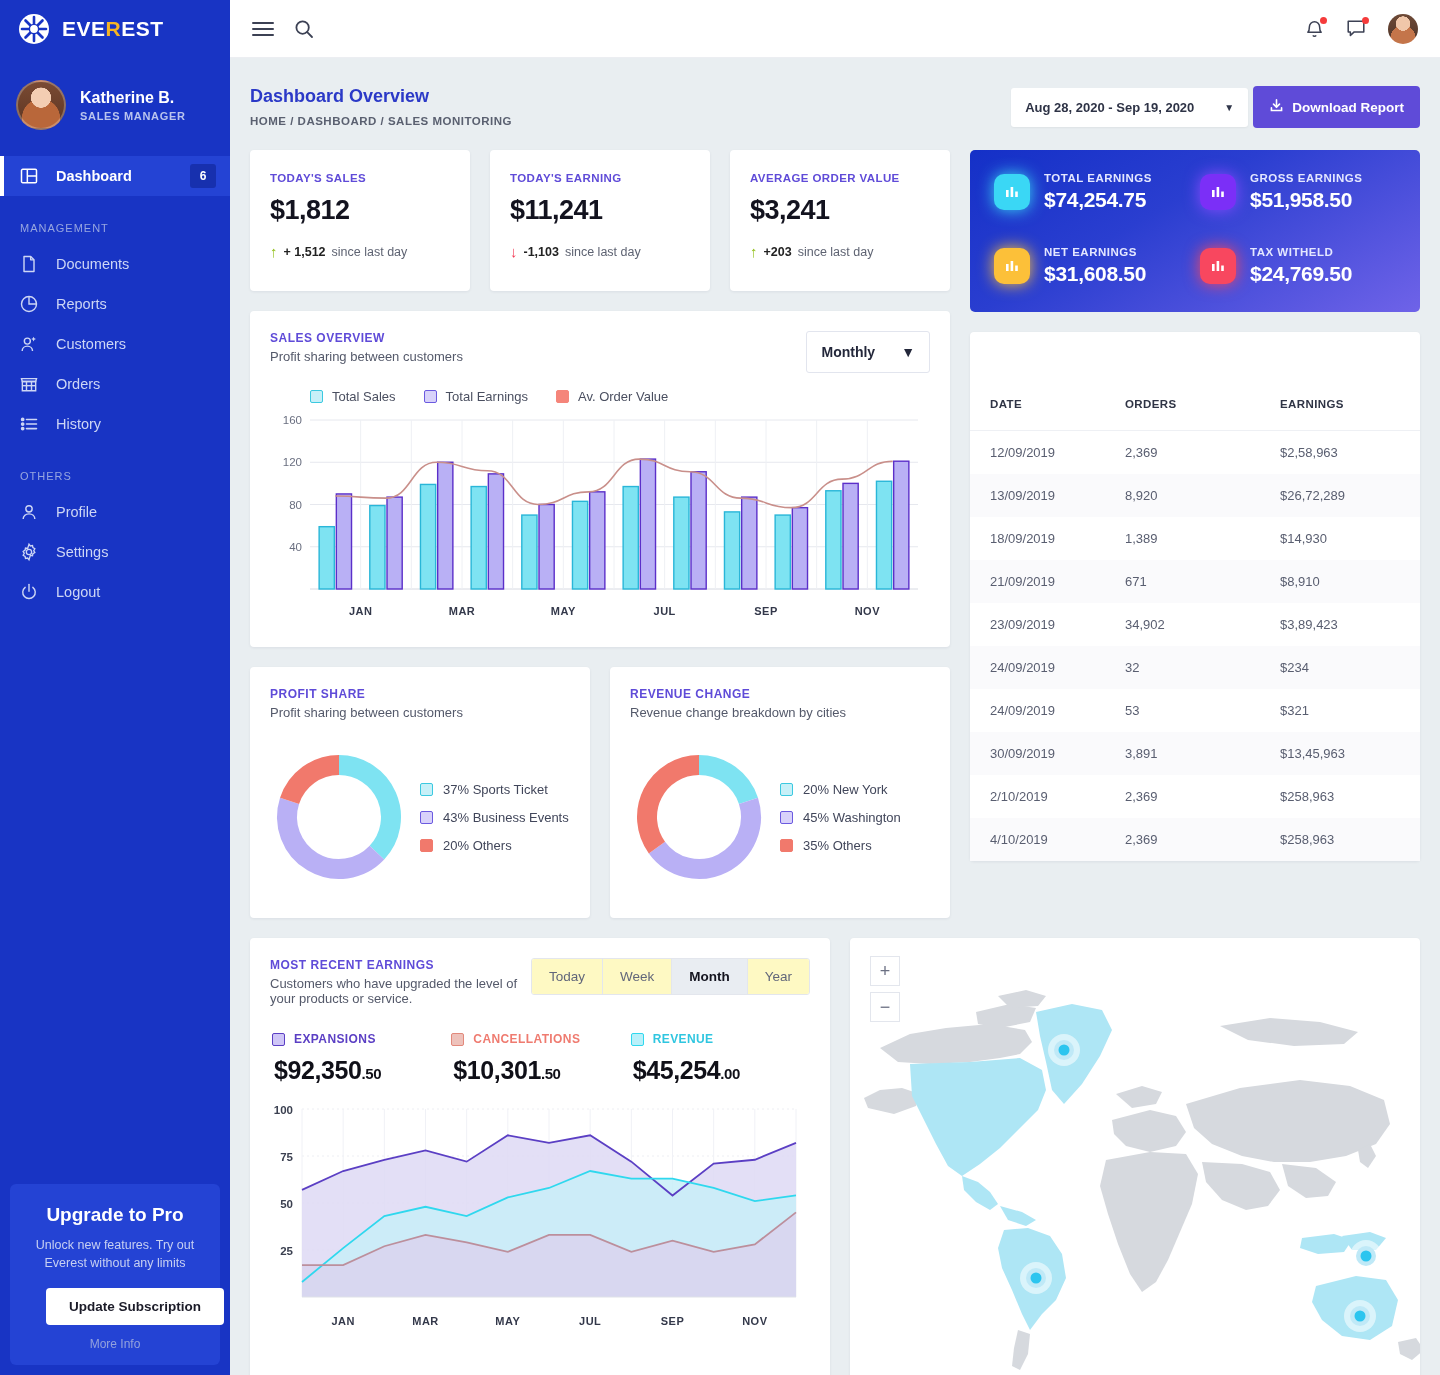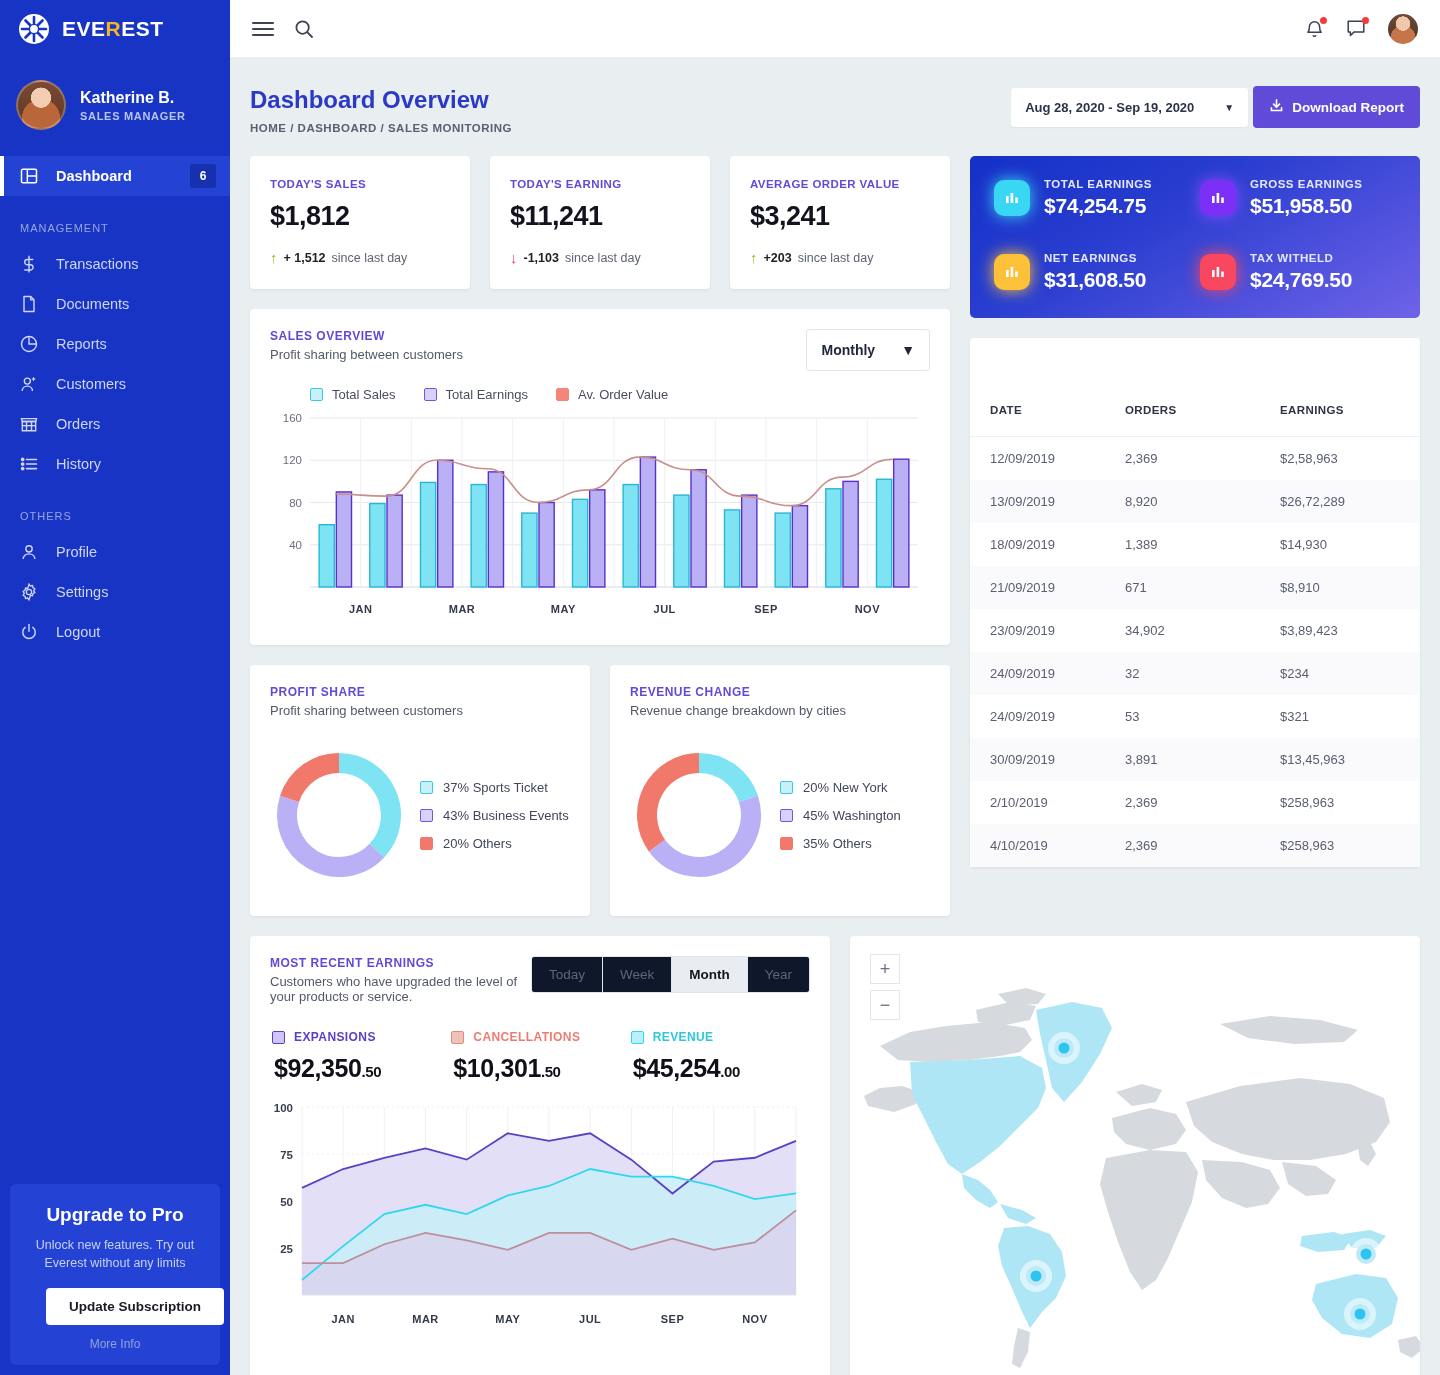--- a/index.html
+++ b/index.html
@@ -87,21 +87,21 @@
     width: 30px; height: 30px; border-radius: 50%;
     background: radial-gradient(circle at 50% 32%, #f0c7aa 0 28%, rgba(0,0,0,0) 29%),
                 radial-gradient(circle at 50% 80%, #c4754a 0 44%, rgba(0,0,0,0) 45%),
                 linear-gradient(#6e4a37, #4d3327);
     cursor: pointer;
   }
 
   .content { flex: 1; padding: 0 0 0 0; overflow: hidden; }
 
   .page-head { display: flex; align-items: flex-start; padding: 28px 20px 0 20px; }
-  .page-title { font-size: 24px; font-weight: bold; color: #2b39c7; }
+  .page-title { font-size: 18px; font-weight: bold; color: #2b39c7; }
   .breadcrumb { font-size: 11.5px; font-weight: bold; letter-spacing: .5px; color: #5a6070; margin-top: 8px; }
   .head-actions { margin-left: auto; display: flex; align-items: center; gap: 5px; }
   .daterange {
     background: #fff; border: none; border-radius: 3px;
     padding: 12px 14px; font-size: 13px; font-weight: bold; color: #2e3346;
     display: flex; align-items: center; gap: 30px; cursor: pointer;
     box-shadow: 0 1px 2px rgba(0,0,0,.05);
   }
   .daterange .caret { font-size: 10px; color: #30364a; }
   .dl-btn {
@@ -110,21 +110,21 @@
     display: flex; align-items: center; gap: 8px; font-family: inherit;
   }
 
   .grid { padding: 22px 20px 0 20px; display: flex; gap: 20px; align-items: flex-start; }
   .col-left { width: 700px; flex: 0 0 700px; display: flex; flex-direction: column; gap: 20px; }
   .col-right { flex: 1; display: flex; flex-direction: column; gap: 20px; }
 
   .card { background: #fff; border-radius: 4px; box-shadow: 0 1px 3px rgba(25,35,70,.07); }
 
   .kpis { display: flex; gap: 20px; }
-  .kpi { flex: 1; padding: 22px 20px 24px; }
+  .kpi { flex: 1; padding: 22px 20px 32px; }
   .kpi-label { font-size: 11.5px; font-weight: bold; letter-spacing: .4px; color: #5f4bd8; }
   .kpi-value { font-size: 27px; font-weight: bold; color: #13131f; margin-top: 11px; letter-spacing: -.5px; }
   .kpi-delta { font-size: 12.5px; color: #5e6372; margin-top: 18px; display: flex; align-items: center; gap: 6px; }
   .kpi-delta b { color: #222; }
   .arrow-up { color: #95c11f; font-size: 15px; font-weight: bold; line-height: 1; }
   .arrow-down { color: #f3405a; font-size: 15px; font-weight: bold; line-height: 1; }
 
   
   .earnings {
     background: linear-gradient(150deg, #1430c7 0%, #2a3ed0 40%, #6f63e8 100%);
@@ -172,21 +172,21 @@
   }
   .tbl th:first-child, .tbl td:first-child { padding-left: 20px; width: 155px; }
   .tbl th:nth-child(2), .tbl td:nth-child(2) { width: 155px; }
   .tbl td { font-size: 13px; color: #595e70; padding: 14px 0; }
   .tbl tbody tr:nth-child(even) { background: #fafafc; }
 
   
   .tabs { display: flex; border: 1px solid #e3e6ed; border-radius: 3px; overflow: hidden; }
   .tab {
     padding: 10px 17px; font-size: 13.5px; color: #61667a; cursor: pointer;
-    border-right: 1px solid #e3e6ed; background: #0f172a;
+    border-right: 1px solid #e3e6ed; background: #fef9c3;
   }
   .tab:last-child { border-right: none; }
   .tab.active { background: #e9edf2; color: #14141f; font-weight: bold; }
 
   .metrics { display: flex; padding: 26px 20px 0 22px; }
   .metric { flex: 1; }
   .metric-head { display: flex; align-items: center; gap: 9px; }
   .metric-label { font-size: 12px; font-weight: bold; letter-spacing: .4px; }
   .metric-val { font-size: 25px; font-weight: bold; color: #101018; margin-top: 10px; padding-left: 2px; letter-spacing: -.4px; }
   .metric-val .cents { font-size: 15px; }
@@ -245,29 +245,20 @@
             <line x1="10" y1="4" x2="10" y2="20"></line>
             <line x1="10" y1="12" x2="21" y2="12"></line>
           </svg>
       </span>
       <span>Dashboard</span>
       <span class="badge">6</span>
     </div>
 
     <div class="nav-section">MANAGEMENT</div>
 
-    <div class="nav-item">
-      <span class="nic">
-        <svg viewBox="0 0 24 24" fill="none" stroke="currentColor" stroke-width="1.7" stroke-linecap="round">
-            <line x1="12" y1="2.5" x2="12" y2="21.5"></line>
-            <path d="M16.5 6.5H10a3.2 3.2 0 000 6.4h3.6a3.2 3.2 0 010 6.4H7"></path>
-          </svg>
-      </span>
-      <span>Transactions</span>
-    </div>
     <div class="nav-item">
       <span class="nic">
         <svg viewBox="0 0 24 24" fill="none" stroke="currentColor" stroke-width="1.7" stroke-linejoin="round">
             <path d="M6 3h8l4 4v14H6z"></path>
             <path d="M14 3v4h4"></path>
           </svg>
       </span>
       <span>Documents</span>
     </div>
     <div class="nav-item">

